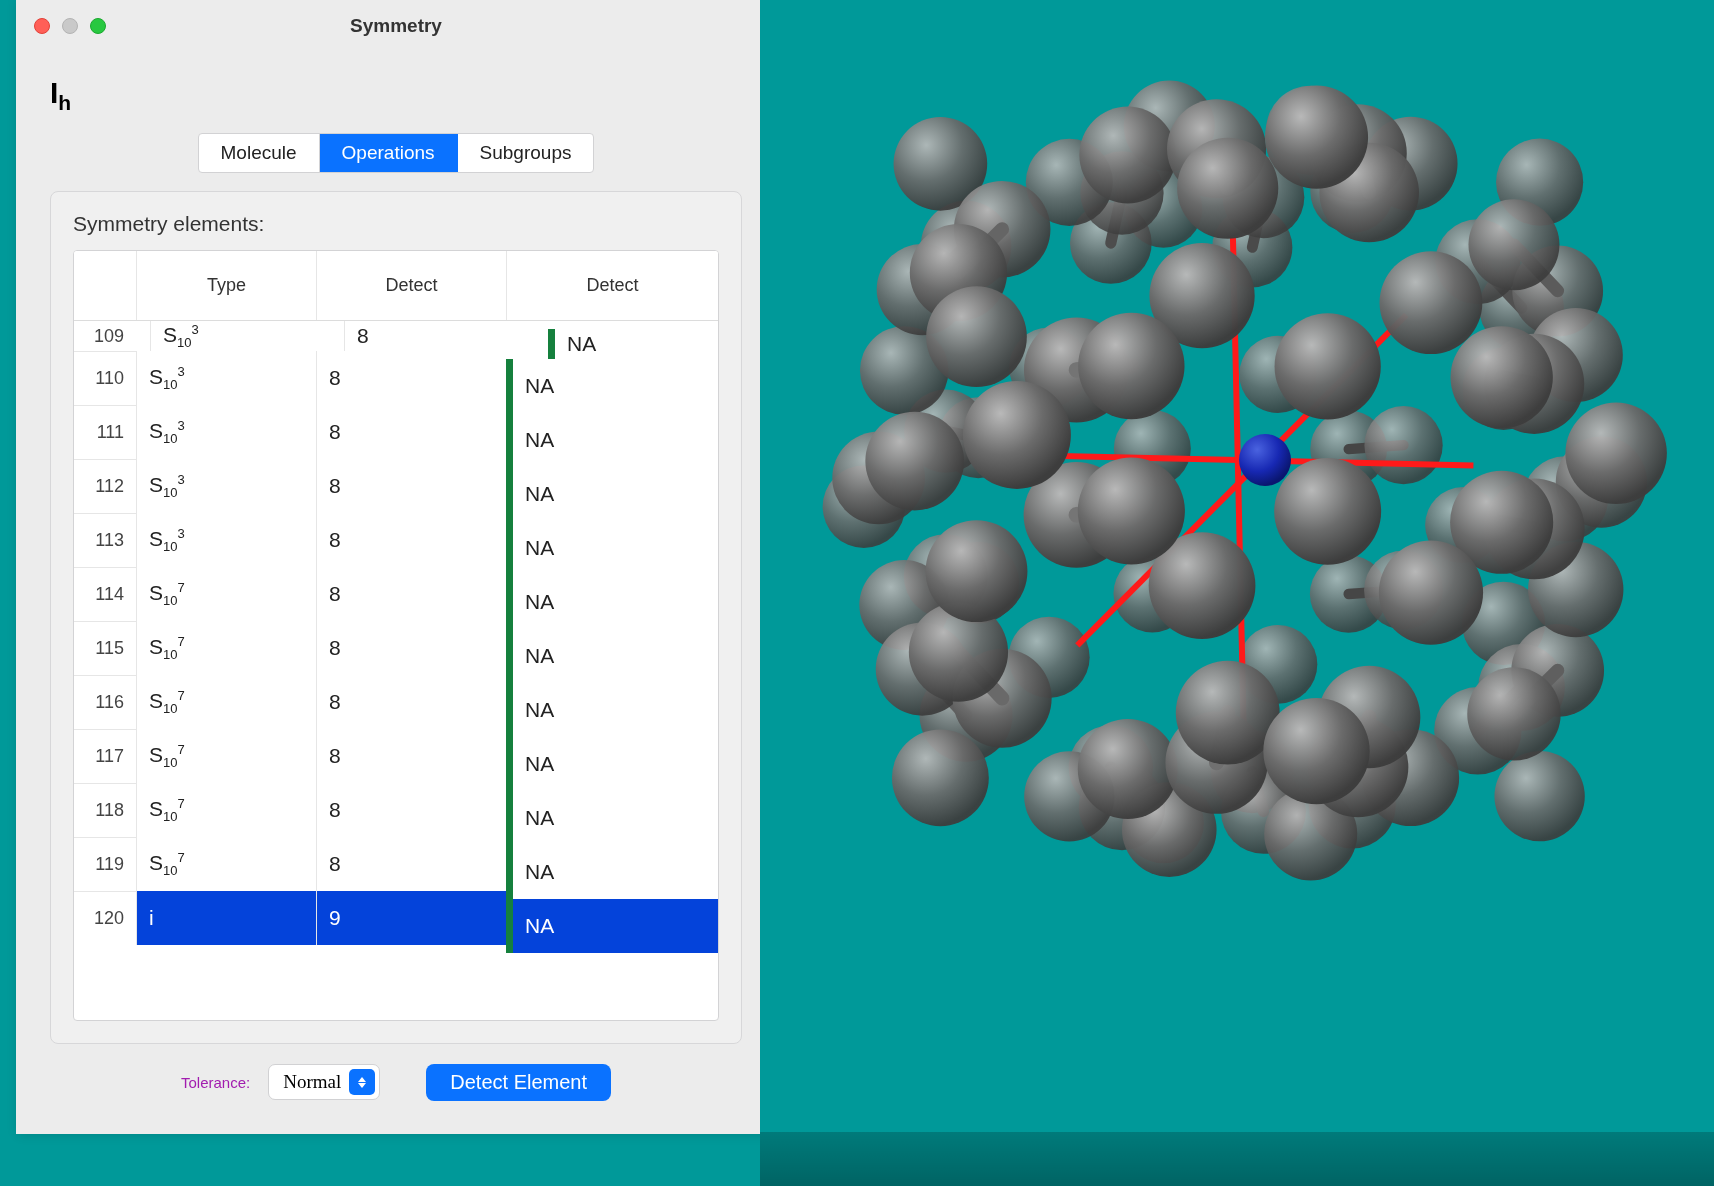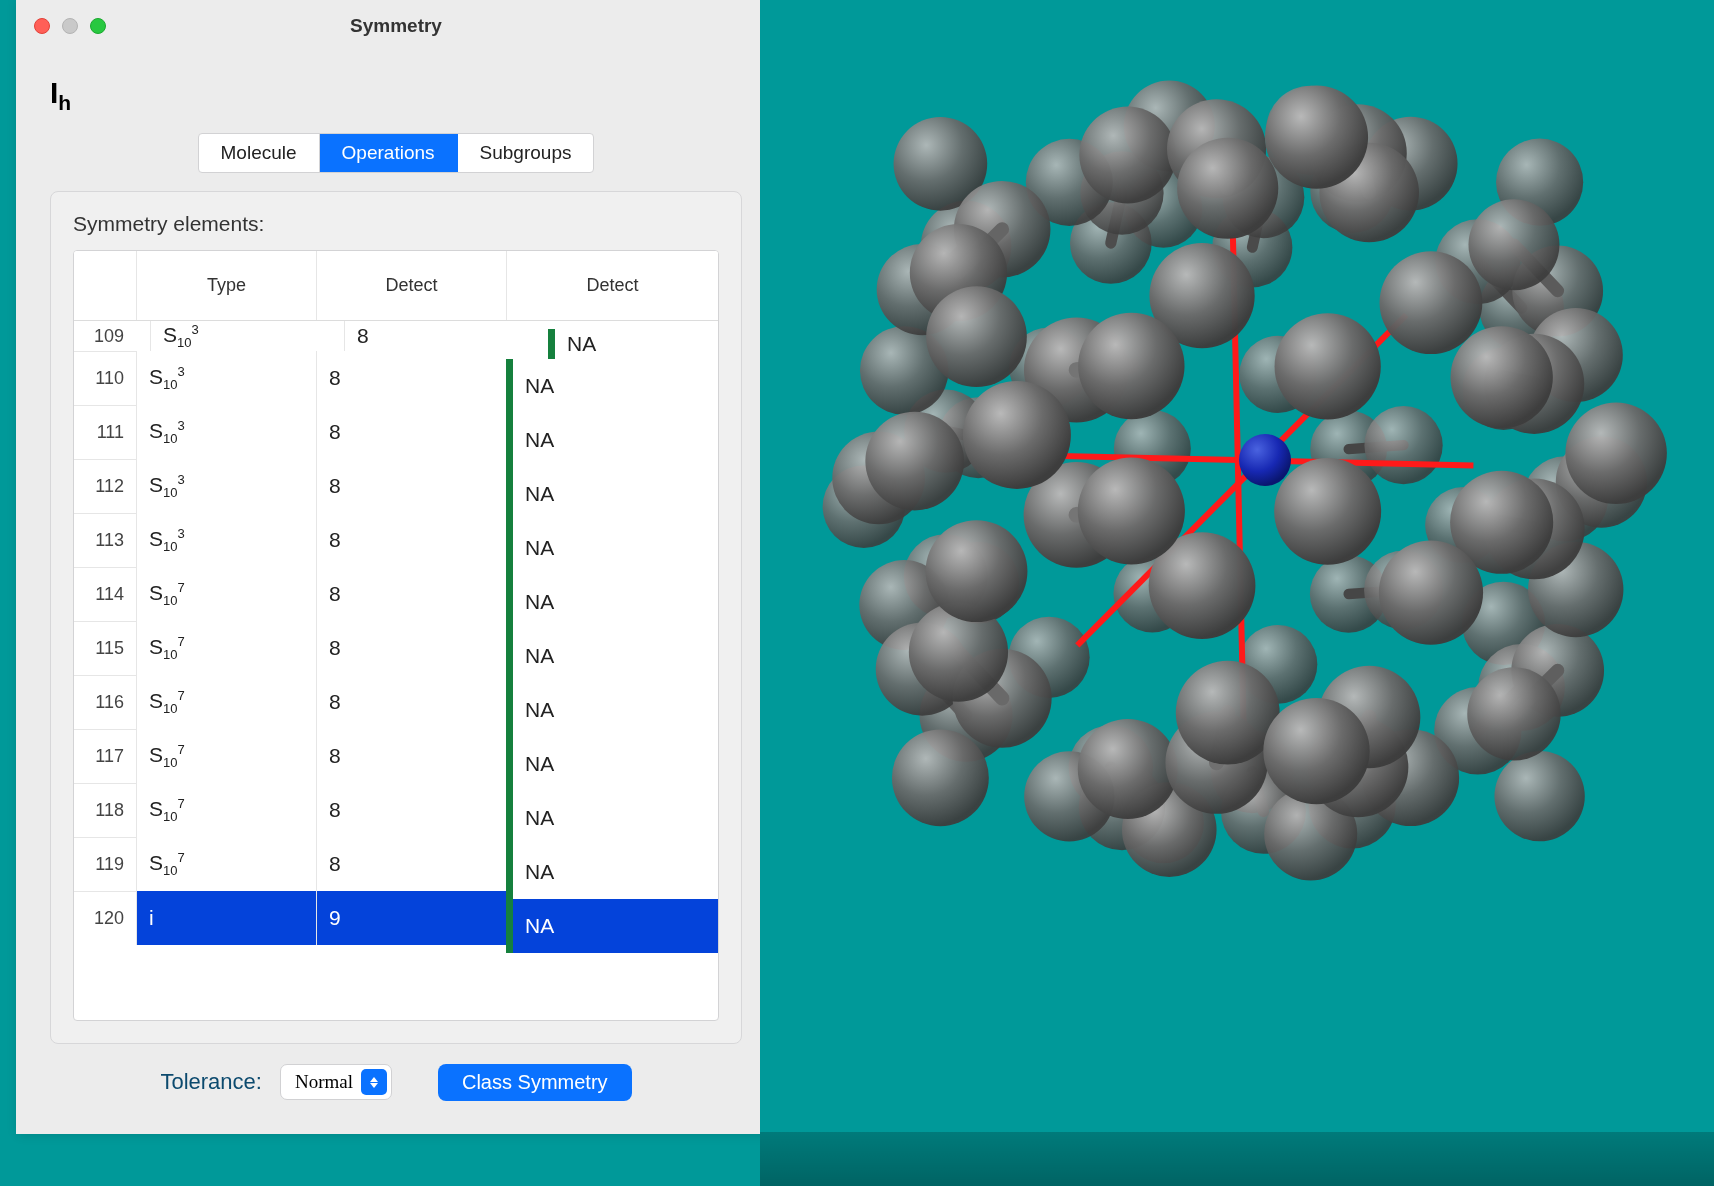--- a/index.html
+++ b/index.html
@@ -133,21 +133,21 @@
     .type-notation sup { font-size: 0.62em; vertical-align: super; }
     .type-notation sub { font-size: 0.62em; vertical-align: sub; }
     .bottom-bar {
       height: 90px;
       display: flex;
       align-items: center;
       justify-content: center;
       gap: 18px;
       padding-bottom: 14px;
     }
-    .tol-label { font-size: 22px; color: #0c4a6e; }
+    .tol-label { font-size: 15px; color: #a21caf; }
     .select-wrap {
       position: relative;
       display: inline-flex;
       align-items: center;
       background: #fff;
       border: 1px solid #d1d1d3;
       border-radius: 7px;
       height: 36px;
       padding: 0 38px 0 14px;
       font-size: 19px;
@@ -337,21 +337,21 @@
       </div>
     </div>
   </div>
 
   <div class="bottom-bar">
     <span class="tol-label">Tolerance:</span>
     <div class="select-wrap">
       <span>Normal</span>
       <span class="select-caret"></span>
     </div>
-    <button class="detect-btn">Class Symmetry</button>
+    <button class="detect-btn">Detect Element</button>
   </div>
 </div>
 
 <div class="viewport">
   <svg class="mol-svg" viewBox="0 0 954 1186" id="molsvg">
       <defs>
         <radialGradient id="ballG" cx="35%" cy="30%" r="70%">
           <stop offset="0%" stop-color="#b9b9b9"></stop>
           <stop offset="55%" stop-color="#6b6b6b"></stop>
           <stop offset="100%" stop-color="#3d3d3d"></stop>

